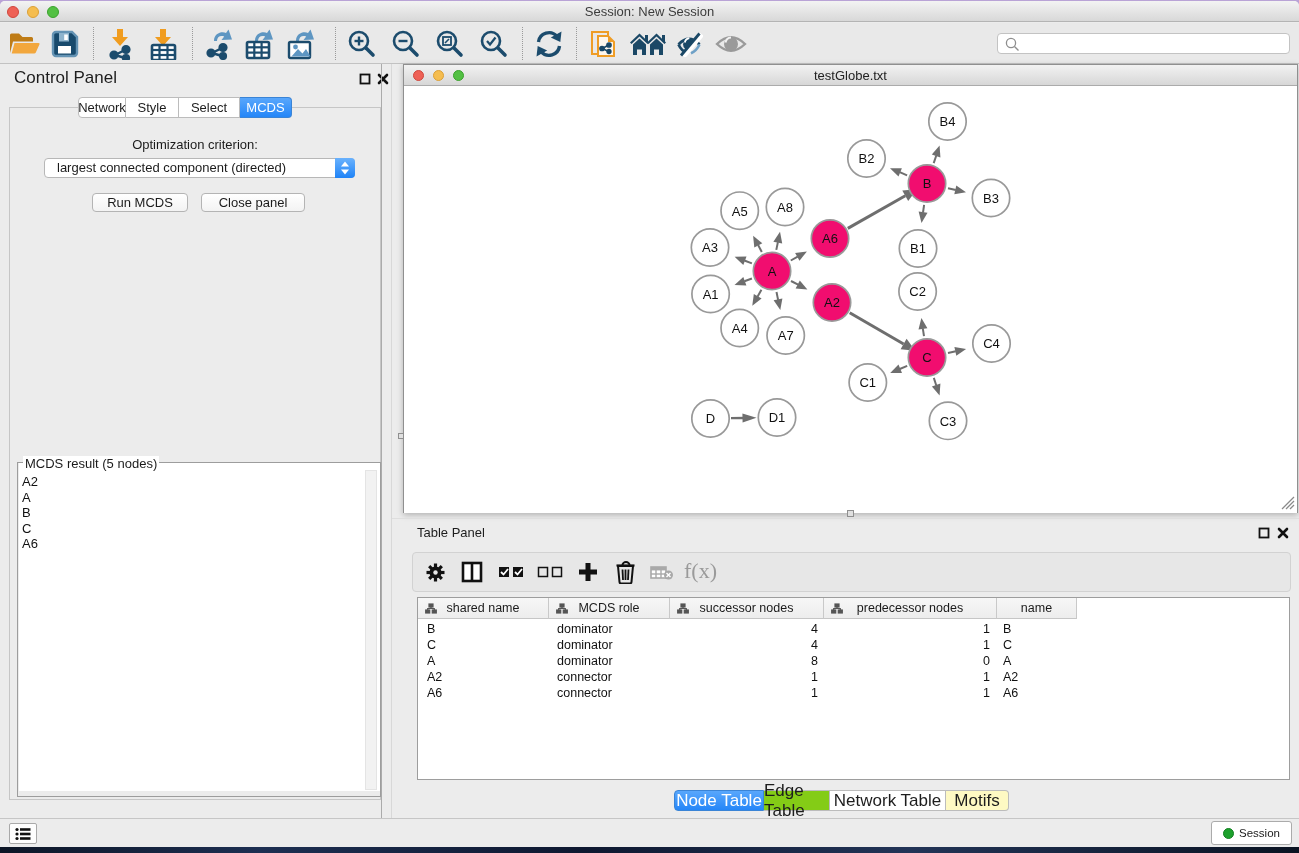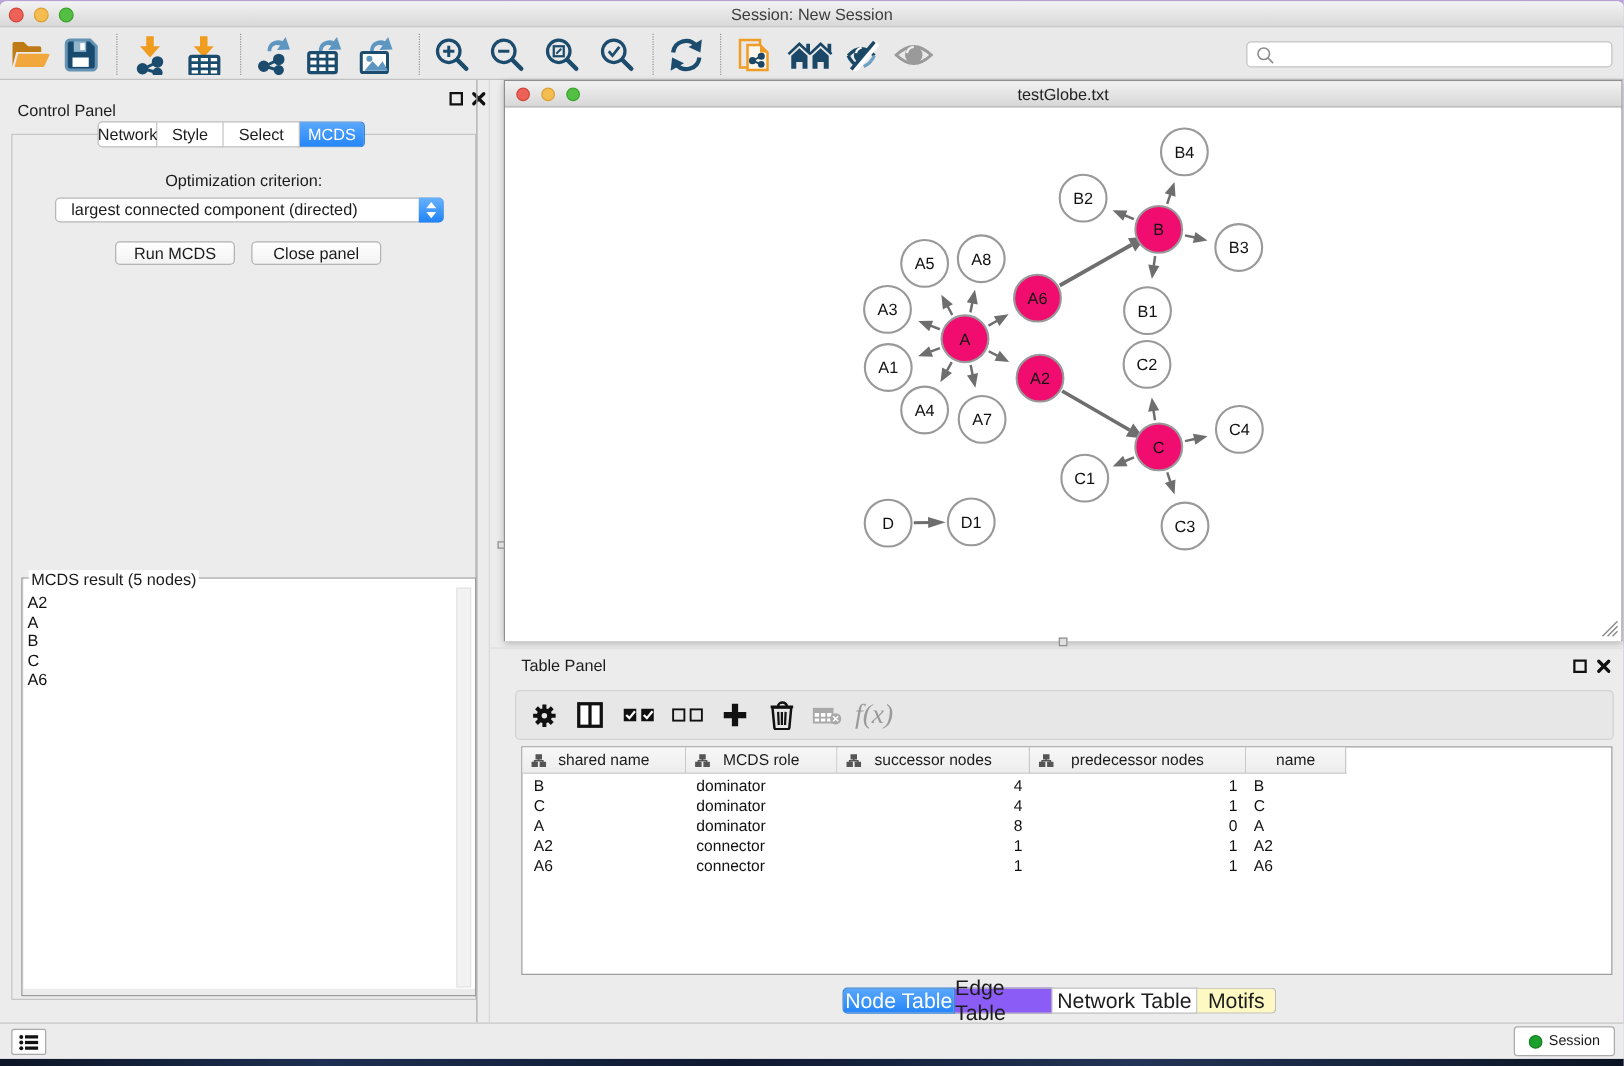--- a/index.html
+++ b/index.html
@@ -6,21 +6,21 @@
 .abs{position:absolute}
 .win{position:absolute;left:0;top:1px;width:1299px;height:846px;background:#ececec;border-radius:5px 5px 0 0;overflow:hidden}
 .titlebar{position:absolute;left:0;top:1px;width:1299px;height:21px;background:linear-gradient(#f3f3f3,#d8d8d8);border-bottom:1px solid #b4b4b4;border-radius:5px 5px 0 0}
 .tl{position:absolute;top:6px;width:12px;height:12px;border-radius:50%}
 .title{position:absolute;top:3px;width:100%;text-align:center;font-size:13px;color:#3c3c3c}
 .toolbar{position:absolute;left:0;top:23px;width:1299px;height:41px;background:#e9e9e9;border-bottom:1px solid #c2c2c2}
 .tsep{position:absolute;top:4px;height:33px;width:0;border-left:1px dotted #9a9a9a}
 .ticon{position:absolute;top:0;height:41px;display:flex;align-items:center;justify-content:center}
 .searchbox{position:absolute;left:997px;top:10px;width:293px;height:21px;background:#fff;border:1px solid #c3c3c3;border-radius:4px}
 
-.cptitle{position:absolute;left:14px;top:81px;font-size:13px;color:#1d1d1d}
+.cptitle{position:absolute;left:14px;top:68px;font-size:17px;color:#1d1d1d}
 .tabgrp{position:absolute;display:flex;font-size:13px;color:#1d1d1d}
 .tabgrp .tab{background:#fff;border:1px solid #bcbcbc;border-left:none;padding:0 0;display:flex;align-items:center;justify-content:center}
 .tabgrp .tab:first-child{border-left:1px solid #bcbcbc;border-radius:4px 0 0 4px}
 .tabgrp .tab:last-child{border-radius:0 4px 4px 0}
 .tabgrp .sel{background:linear-gradient(#59a7fc,#2486f8);border-color:#3a84d6;color:#fff}
 .cpbox{position:absolute;left:9px;top:107px;width:372px;height:693px;border:1px solid #c6c6c6;background:#ececec}
 .optlabel{position:absolute;left:0;top:137px;width:390px;text-align:center;font-size:13px;color:#1b1b1b}
 .dropdown{position:absolute;left:44px;top:158px;width:311px;height:20px;background:#fff;border:1px solid #b7b7b7;border-radius:4px;font-size:13px;color:#1b1b1b;line-height:18px;padding-left:12px}
 .ddbtn{position:absolute;right:-1px;top:-1px;width:20px;height:20px;background:linear-gradient(#6ab2fd,#1f83f7);border-radius:0 4px 4px 0}
 .btn{position:absolute;height:19px;background:linear-gradient(#ffffff,#f3f3f3);border:1px solid #b4b4b4;border-radius:4px;font-size:13px;color:#1b1b1b;text-align:center;line-height:17px}
@@ -401,21 +401,21 @@
 </svg>
 <svg class="abs" style="left:650px;top:566px" width="24" height="14" viewBox="0 0 24 14">
  <rect x="1" y="1" width="15" height="11" fill="#fff" stroke="#a9a9a9" stroke-width="1.6"></rect>
  <rect x="1" y="1" width="15" height="3.4" fill="#a9a9a9"></rect>
  <line x1="6" y1="4" x2="6" y2="12" stroke="#a9a9a9" stroke-width="1.4"></line>
     <line x1="11" y1="4" x2="11" y2="12" stroke="#a9a9a9" stroke-width="1.4"></line>
     <line x1="1" y1="8" x2="16" y2="8" stroke="#a9a9a9" stroke-width="1.4"></line>
  <circle cx="18.5" cy="9" r="4.5" fill="#a9a9a9"></circle>
     <path d="M16.5 7 l4 4 M20.5 7 l-4 4" stroke="#fff" stroke-width="1.4"></path>
 </svg>
-<div class="abs" style="left:684px;top:558px;font-family:'Liberation Serif',serif;font-style:italic;font-size:22px;color:#9a9a9a">f(x)</div>
+<div class="abs" style="left:684px;top:558px;font-family:'Liberation Serif',serif;font-size:22px;color:#9a9a9a">f(x)</div>
 
 <div class="tbl">
  <div class="thead" style="width:871px">
   <div class="th" style="width:131px">
         <svg width="12" height="11" viewBox="0 0 12 11" style="position:absolute;left:7px;top:5px">
           <g fill="none" stroke="#555" stroke-width="1.2">
             <rect x="4" y="1" width="4" height="3" fill="#555"></rect>
             <rect x="0.7" y="7" width="4" height="3" fill="#555"></rect>
             <rect x="7.3" y="7" width="4" height="3" fill="#555"></rect>
             <path d="M6 4 v2 M2.7 7 v-1.5 h6.6 V7"></path>
@@ -483,21 +483,21 @@
 <div class="trow" style="left:942px;top:669px;width:48px;text-align:right">1</div>
 <div class="trow" style="left:1003px;top:669px">A2</div>
 <div class="trow" style="left:427px;top:685px">A6</div>
 <div class="trow" style="left:557px;top:685px">connector</div>
 <div class="trow" style="left:770px;top:685px;width:48px;text-align:right">1</div>
 <div class="trow" style="left:942px;top:685px;width:48px;text-align:right">1</div>
 <div class="trow" style="left:1003px;top:685px">A6</div>
 
 <div class="btabs" style="left:674px;top:790px;height:21px">
  <div class="tab sel" style="width:90px;background:linear-gradient(#59a7fc,#2486f8);border:1px solid #3a84d6;color:#fff;border-radius:4px 0 0 4px;display:flex;align-items:center;justify-content:center">Node Table</div>
- <div class="tab" style="width:78px;background:#8b5cf6;border:1px solid #bcbcbc;border-left:none;display:flex;align-items:center;justify-content:center">Edge Table</div>
+ <div class="tab" style="width:66px;background:#84cc16;border:1px solid #bcbcbc;border-left:none;display:flex;align-items:center;justify-content:center">Edge Table</div>
  <div class="tab" style="width:116px;background:#fff;border:1px solid #bcbcbc;border-left:none;display:flex;align-items:center;justify-content:center">Network Table</div>
  <div class="tab" style="width:63px;background:#fef9c3;border:1px solid #bcbcbc;border-left:none;border-radius:0 4px 4px 0;display:flex;align-items:center;justify-content:center">Motifs</div>
 </div>
 
 <div class="statusbar"></div>
 <div class="listbtn">
     <svg width="16" height="14" viewBox="0 0 16 14">
  <g fill="#111">
         <circle cx="2" cy="2.5" r="1.6"></circle>
         <circle cx="2" cy="7" r="1.6"></circle>

